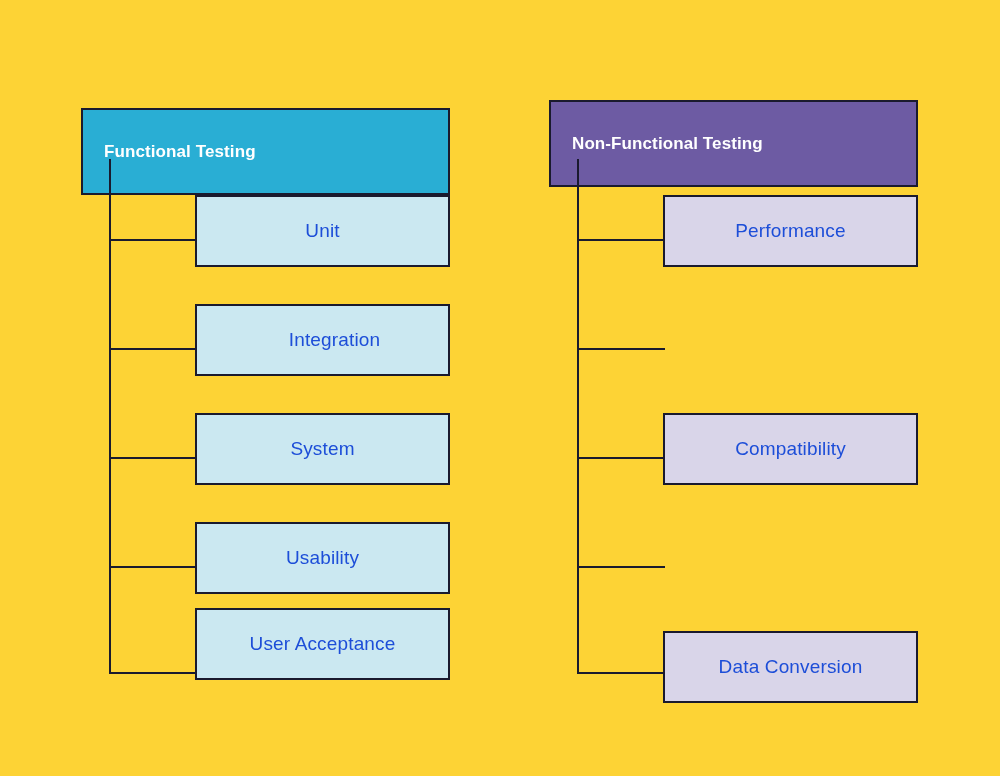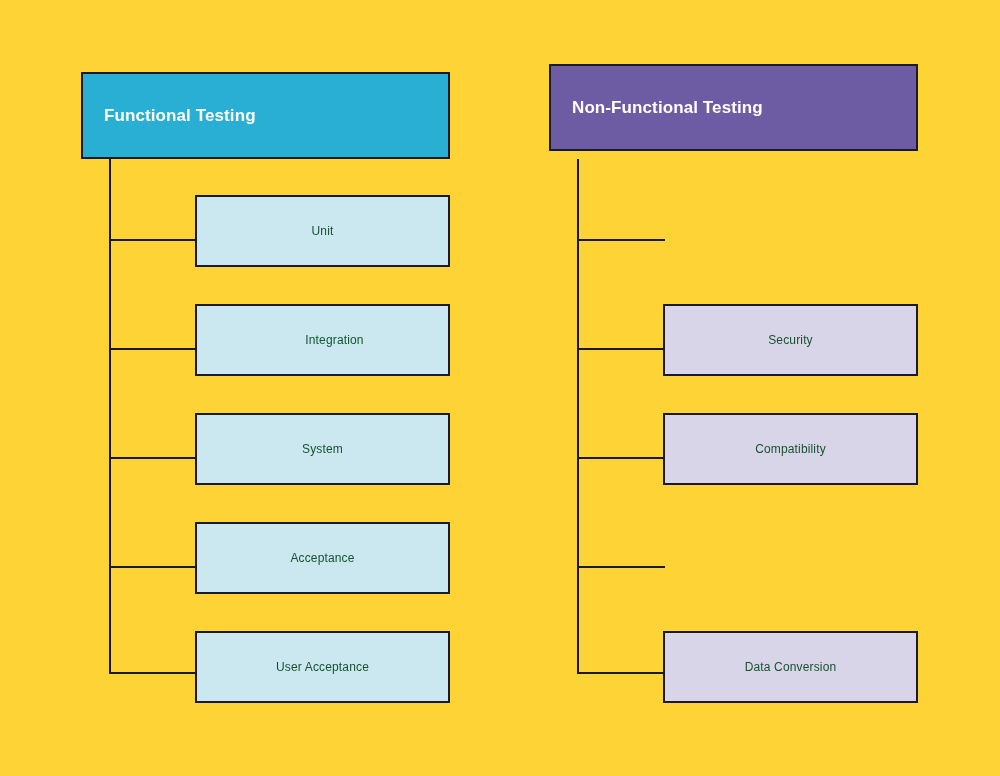--- a/index.html
+++ b/index.html
@@ -37,20 +37,21 @@
   .node.header {
     justify-content: flex-start;
   }
   .node-label {
     white-space: nowrap;
   }
   
   .root-node {
     height: 87px;
     width: 369px;
+    margin-top: 36px;
   }
   .root-node .node-label {
     color: #ffffff;
     font-size: 17px;
     font-weight: bold;
     letter-spacing: 0.1px;
     padding-left: 21px;
   }
   #root-functional {
     left: 81px;
@@ -61,22 +62,22 @@
     left: 549px;
     top: 64px;
     background: #6d5ba3;
   }
   
   .child-node {
     height: 72px;
     font-size: 0;
   }
   .child-node .node-label {
-    font-size: 12px;
-    color: #14532d;
+    font-size: 19px;
+    color: #1d4ed8;
     font-weight: normal;
     letter-spacing: 0.15px;
   }
   .child-left {
     left: 195px;
     width: 255px;
     background: #cbe8f1;
   }
   .child-right {
     left: 663px;
@@ -135,44 +136,44 @@
     <div class="node child-node child-left" style="top:195px;">
       <span class="node-label">Unit</span>
     </div>
     <div class="node child-node child-left" style="top:304px;padding-left:24px;">
       <span class="node-label">Integration</span>
     </div>
     <div class="node child-node child-left" style="top:413px;">
       <span class="node-label">System</span>
     </div>
     <div class="node child-node child-left" style="top:522px;">
-      <span class="node-label">Acceptance</span>
+      <span class="node-label">Usability</span>
     </div>
-    <div class="node child-node child-left" style="top:631px;justify-content:center;">
+    <div class="node child-node child-left" style="top:608px;justify-content:center;">
       <span class="node-label">User Acceptance</span>
     </div>
 
   </div>
 
   <div class="column">
 
     <div class="node root-node header" id="root-nonfunctional">
       <span class="node-label">Non-Functional Testing</span>
     </div>
 
     <div class="trunk" id="trunk-right"></div>
 
     <div class="branch branch-right" style="top:239px;"></div>
     <div class="branch branch-right" style="top:348px;"></div>
     <div class="branch branch-right" style="top:457px;"></div>
     <div class="branch branch-right" style="top:566px;"></div>
     <div class="branch branch-right" style="top:672px;"></div>
 
-    <div class="node child-node child-right" style="top:304px;">
-      <span class="node-label">Security</span>
+    <div class="node child-node child-right" style="top:195px;">
+      <span class="node-label">Performance</span>
     </div>
     <div class="node child-node child-right" style="top:413px;">
       <span class="node-label">Compatibility</span>
     </div>
     <div class="node child-node child-right" style="top:631px;">
       <span class="node-label">Data Conversion</span>
     </div>
 
   </div>
 

